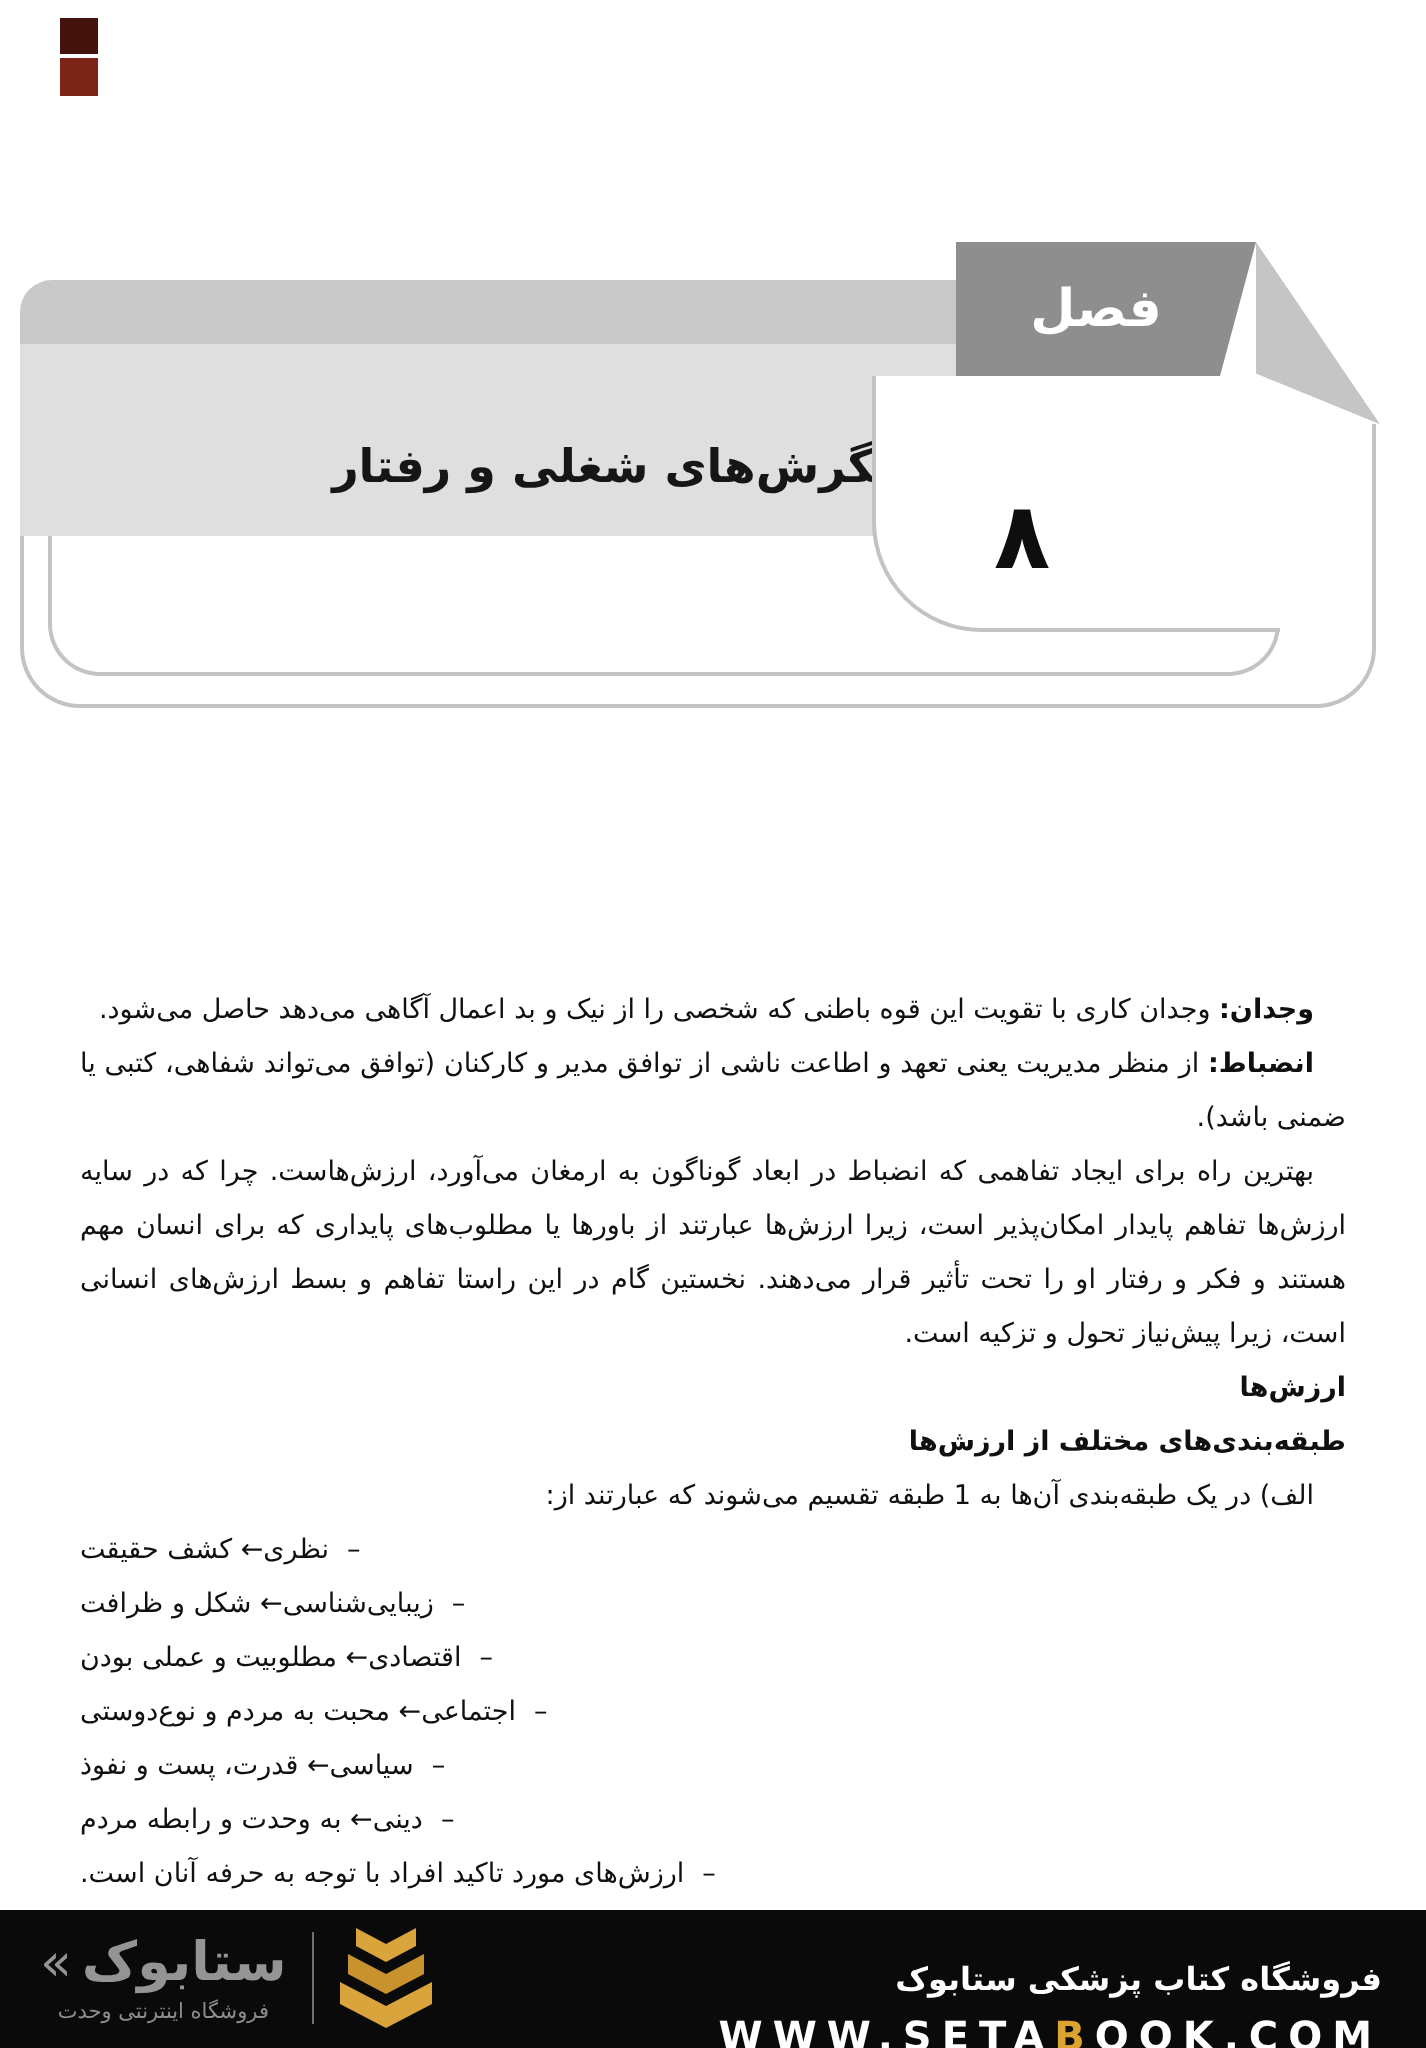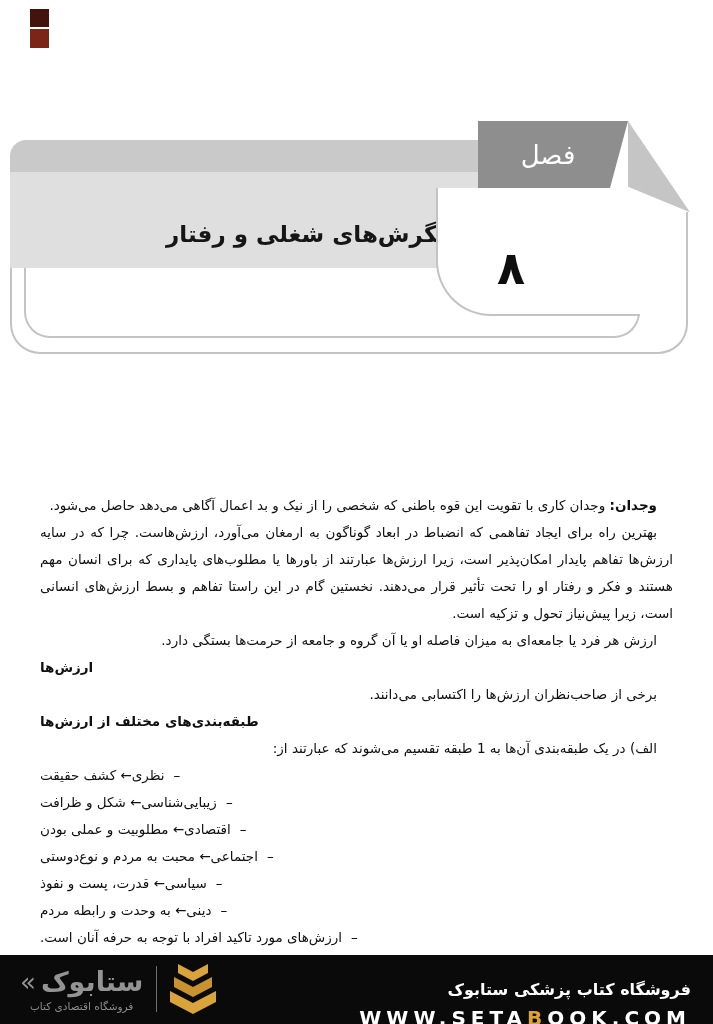--- a/index.html
+++ b/index.html
@@ -21,27 +21,27 @@
   .ch-numcard { position:absolute; left:436px; top:188px; width:202px; height:126px; background:#ffffff;
                 border-left:2px solid #c3c3c3; border-bottom:2px solid #c3c3c3; border-radius:0 0 0 55px;
                 display:flex; align-items:center; justify-content:center; }
   .ch-number { font-size:46px; font-weight:bold; color:#0e0e0e; transform:translate(-28px,17px); }
   .ch-strip { position:absolute; left:10px; top:140px; width:468px; height:32px; background:#c9c9c9; border-radius:16px 0 0 0; }
   .ch-fold  { position:absolute; left:628px; top:121px; width:62px; height:94px; background:#c5c5c5;
               clip-path:polygon(0 0, 100% 97%, 0 70%); }
   .ch-fasl  { position:absolute; left:478px; top:121px; width:150px; height:67px; background:#8e8e8e;
               clip-path:polygon(0 0, 100% 0, 88% 100%, 0 100%);
               display:flex; align-items:center; justify-content:center; }
-  .ch-fasl .lbl { font-size:26px; font-weight:normal; color:#ffffff; margin-right:10px; }
+  .ch-fasl .lbl { font-size:26px; font-weight:bold; color:#ffffff; margin-right:10px; }
 
   
   .body-text { position:absolute; left:40px; top:492px; width:633px; direction:rtl; text-align:justify;
                font-size:13.5px; line-height:27px; color:#101010; }
   .para { margin:0; text-indent:16px; }
-  .heading { margin:0; font-weight:bold; text-indent:0; text-align:left; }
+  .heading { margin:0; font-weight:bold; text-indent:0; text-align:right; }
   .vlist { list-style:none; margin:0; padding:0; }
   .vlist li { padding-right:14px; text-align:left; }
   .vlist .dash { margin-left:9px; }
 
   
   .footer { position:absolute; left:0; top:955px; width:713px; height:69px; background:#0a0a0a; }
   .f-right { position:absolute; right:22px; top:24px; text-align:right; }
   .f-store { direction:rtl; font-size:16px; font-weight:bold; color:#ffffff; line-height:22px; }
   .f-site  { direction:ltr; font-size:20px; font-weight:bold; letter-spacing:5px; color:#ffffff;
              line-height:26px; margin-top:4px; white-space:nowrap; }
@@ -74,25 +74,24 @@
     </div>
     <div class="ch-strip"></div>
     <div class="ch-fold"></div>
     <div class="ch-fasl">
       <span class="lbl">فصل</span>
     </div>
   </div>
 
   <div class="body-text">
     <p class="para"><b>وجدان:</b><span> وجدان کاری با تقویت این قوه باطنی که شخصی را از نیک و بد اعمال آگاهی می‌دهد حاصل می‌شود.</span></p>
+    <p class="para"><b>انضباط:</b><span> از منظر مدیریت یعنی تعهد و اطاعت ناشی از توافق مدیر و کارکنان (توافق می‌تواند شفاهی، کتبی یا ضمنی باشد).</span></p>
     <p class="para"><span>بهترین راه برای ایجاد تفاهمی که انضباط در ابعاد گوناگون به ارمغان می‌آورد، ارزش‌هاست. چرا که در سایه ارزش‌ها تفاهم پایدار امکان‌پذیر است، زیرا ارزش‌ها عبارتند از باورها یا مطلوب‌های پایداری که برای انسان مهم هستند و فکر و رفتار او را تحت تأثیر قرار می‌دهند. نخستین گام در این راستا تفاهم و بسط ارزش‌های انسانی است، زیرا پیش‌نیاز تحول و تزکیه است.</span></p>
-    <p class="para"><span>ارزش هر فرد یا جامعه‌ای به میزان فاصله او یا آن گروه و جامعه از حرمت‌ها بستگی دارد.</span></p>
 
     <p class="heading">ارزش‌ها</p>
-    <p class="para">برخی از صاحب‌نظران ارزش‌ها را اکتسابی می‌دانند.</p>
 
     <p class="heading">طبقه‌بندی‌های مختلف از ارزش‌ها</p>
     <p class="para">الف) در یک طبقه‌بندی آن‌ها به 1 طبقه تقسیم می‌شوند که عبارتند از:</p>
 
     <ul class="vlist">
       <li><span class="dash">–</span><span>نظری← کشف حقیقت</span></li>
       <li><span class="dash">–</span><span>زیبایی‌شناسی← شکل و ظرافت</span></li>
       <li><span class="dash">–</span><span>اقتصادی← مطلوبیت و عملی بودن</span></li>
       <li><span class="dash">–</span><span>اجتماعی← محبت به مردم و نوع‌دوستی</span></li>
       <li><span class="dash">–</span><span>سیاسی← قدرت، پست و نفوذ</span></li>
@@ -101,21 +100,21 @@
     </ul>
   </div>
 
   <div class="footer">
     <div class="f-left">
       <div class="f-logotype">
         <div class="f-logo-row">
           <span class="f-chev">«</span>
           <span class="f-logo-name">ستابوک</span>
         </div>
-        <div class="f-logo-sub">فروشگاه اقتصادی کتاب</div>
+        <div class="f-logo-sub">فروشگاه اینترنتی وحدت</div>
       </div>
       <div class="f-divider"></div>
       <svg class="f-emblem" width="46" height="50" viewBox="0 0 46 50">
         <polygon points="8,0 23,8 38,0 38,9 23,17 8,9" fill="#d9a43b"></polygon>
         <polygon points="4,13 23,23 42,13 42,23 23,33 4,23" fill="#c8922f"></polygon>
         <polygon points="0,27 23,39 46,27 46,38 23,50 0,38" fill="#d9a43b"></polygon>
       </svg>
     </div>
     <div class="f-right">
       <div class="f-store">فروشگاه کتاب پزشکی ستابوک</div>

